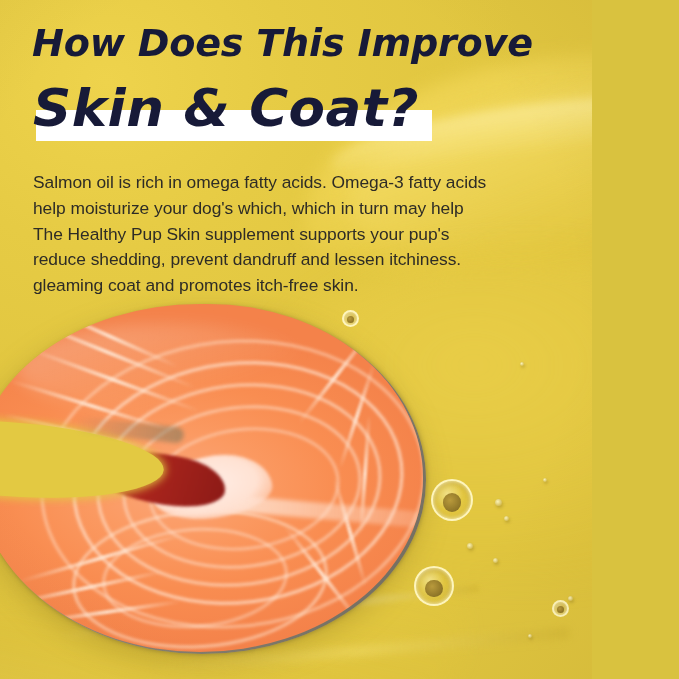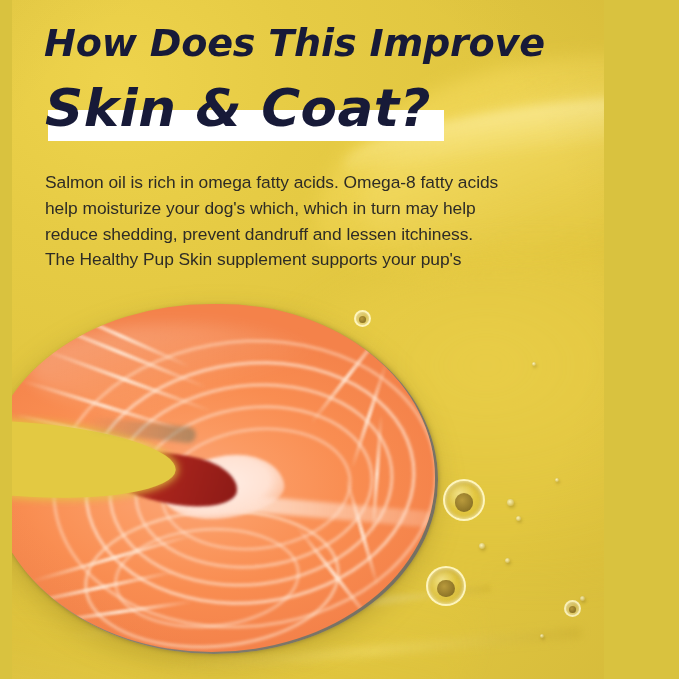--- a/index.html
+++ b/index.html
@@ -8,21 +8,20 @@
     padding: 0;
     background: #d9c23f;
   }
   #canvas {
     position: relative;
     width: 592px;
     height: 679px;
     overflow: hidden;
     background: #d946ef;
     font-family: "Liberation Sans", sans-serif;
-    margin-left: 12px;
     -webkit-font-smoothing: antialiased;
   }
 
   
   .bg-base {
     position: absolute;
     inset: 0;
     background:
       radial-gradient(ellipse 70% 55% at 18% 12%, #eed34c 0%, #e6cb44 45%, #e0c53f 100%),
       #e5cb44;
@@ -461,19 +460,20 @@
 
   <div class="vig"></div>
 
   <div class="headline-block">
     <div class="hl-line1">How Does This Improve</div>
     <div class="hl-band"></div>
     <div class="hl-line2">Skin &amp; Coat?</div>
   </div>
 
   <div class="body-copy">
-    <span class="ln">Salmon oil is rich in omega fatty acids. Omega-8 fatty acids</span>
+    <span class="ln">Salmon oil is rich in omega fatty acids. Omega-3 fatty acids</span>
     <span class="ln">help moisturize your dog's which, which in turn may help</span>
+    <span class="ln">The Healthy Pup Skin supplement supports your pup's</span>
     <span class="ln">reduce shedding, prevent dandruff and lessen itchiness.</span>
-    <span class="ln">The Healthy Pup Skin supplement supports your pup's</span>
+    <span class="ln">gleaming coat and promotes itch-free skin.</span>
   </div>
 
 </div>
 
 </body></html>

